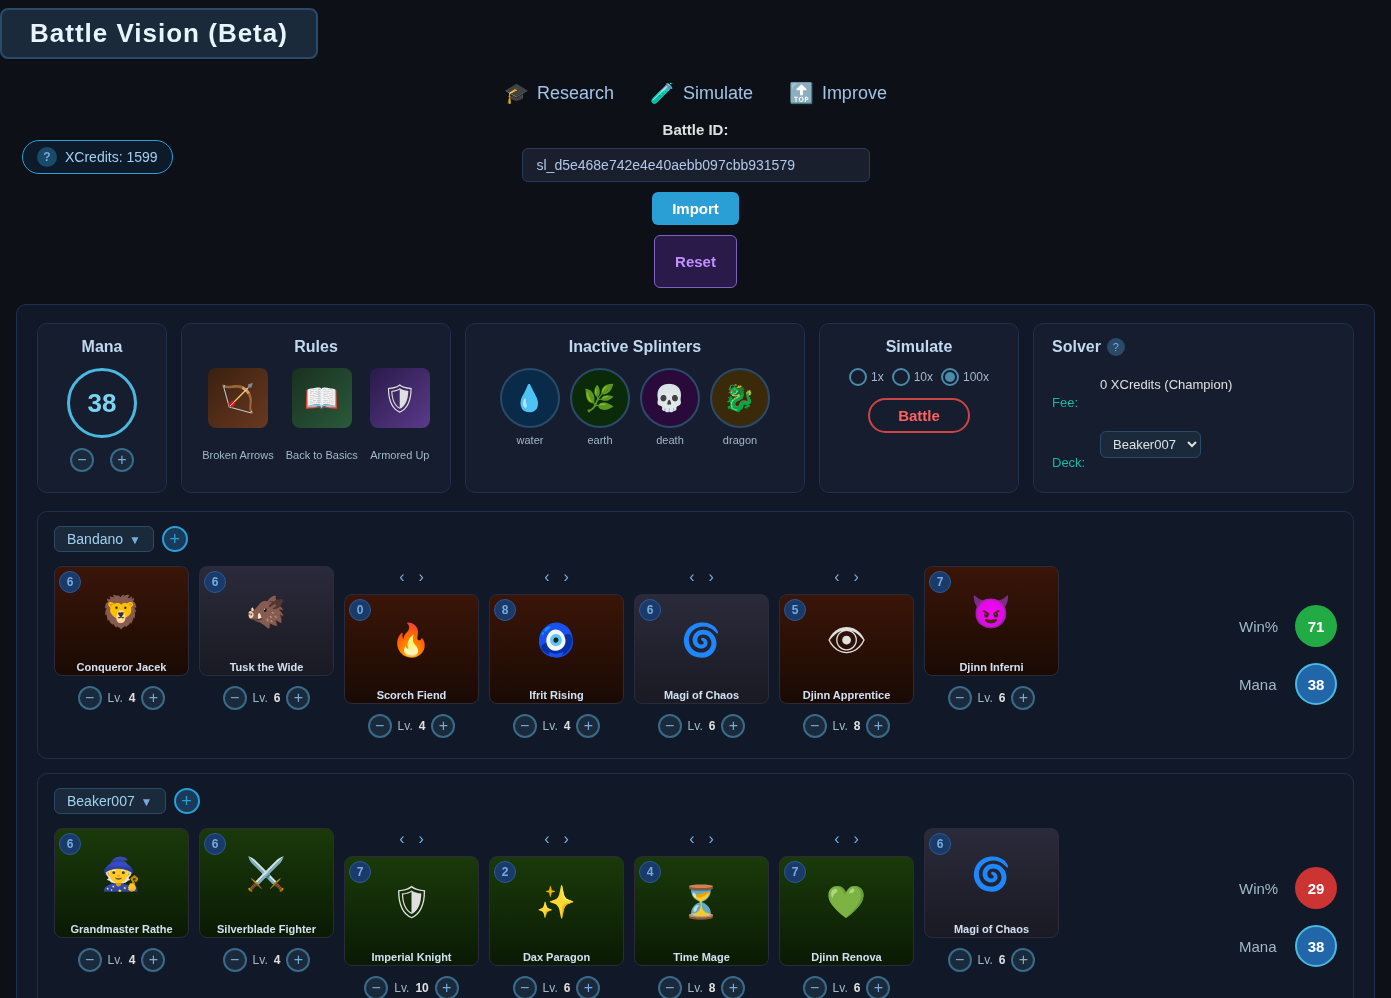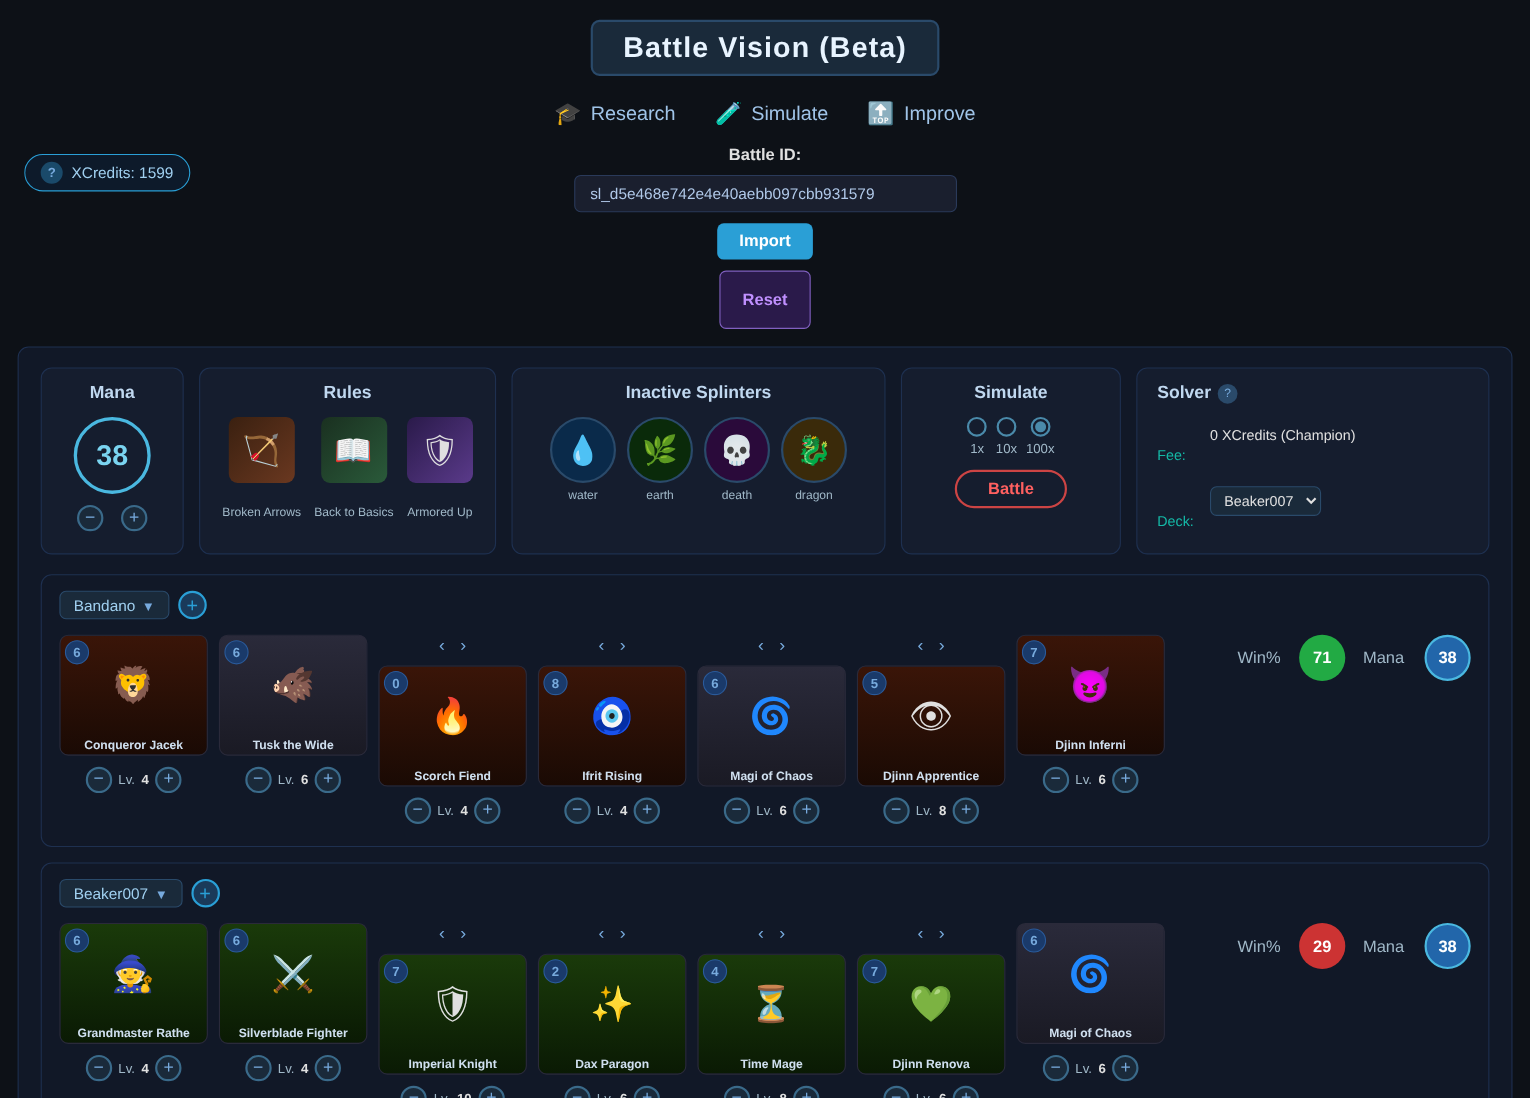--- a/index.html
+++ b/index.html
@@ -6,22 +6,22 @@
     body {
       background: #0d1117;
       color: #e0e0e0;
       font-family: 'Segoe UI', Arial, sans-serif;
       min-height: 998px;
       width: 1391px;
     }
 
     
     .header {
-      text-align: center;
-      padding: 18px 0 10px;
+      text-align: left;
+      padding: 8px 0 10px;
     }
     .app-title {
       display: inline-block;
       background: #1a2a3a;
       border: 2px solid #2a4a6a;
       border-radius: 8px;
       padding: 8px 28px;
       font-size: 26px;
       font-weight: bold;
       color: #e8f4ff;
@@ -194,21 +194,21 @@
     .splinter-water { background: #0a2a4a; }
     .splinter-earth { background: #0a2a0a; }
     .splinter-death { background: #2a0a3a; }
     .splinter-dragon { background: #3a2a0a; }
     .splinter-label { font-size: 11px; color: #a0b8c8; }
 
     
     .simulate-panel { flex: 0 0 200px; }
     .sim-options { display: flex; gap: 8px; justify-content: center; margin-bottom: 12px; }
     .sim-option {
-      display: flex; flex-direction: column; align-items: center; gap: 4px;
+      display: flex; flex-direction: row; align-items: center; gap: 4px;
       font-size: 12px; color: #a0b8c8; cursor: pointer;
     }
     .radio-outer {
       width: 18px; height: 18px; border-radius: 50%;
       border: 2px solid #4a8aaa;
       display: flex; align-items: center; justify-content: center;
     }
     .radio-inner { width: 10px; height: 10px; border-radius: 50%; background: #4a8aaa; }
     .btn-battle {
       display: block; margin: 0 auto;
@@ -311,22 +311,22 @@
     }
     .card-level-row {
       display: flex; align-items: center; justify-content: center; gap: 6px;
       padding: 4px 0 6px;
     }
     .lv-label { font-size: 12px; color: #a0b8c8; }
     .lv-num { font-size: 12px; color: #e0e0e0; font-weight: bold; }
 
     
     .summary-col {
-      display: flex; flex-direction: row; gap: 16px;
-      margin-left: auto; align-items: flex-start; justify-content: center;
+      display: flex; flex-direction: column; gap: 16px;
+      margin-left: auto; align-items: flex-end; justify-content: center;
       padding-left: 10px;
     }
     .summary-item { display: flex; align-items: center; gap: 10px; }
     .summary-label { font-size: 15px; color: #a0b8c8; min-width: 46px; }
     .summary-circle {
       width: 42px; height: 42px; border-radius: 50%;
       display: flex; align-items: center; justify-content: center;
       font-size: 15px; font-weight: bold; color: #fff;
     }
     .circle-green { background: #22aa44; }

